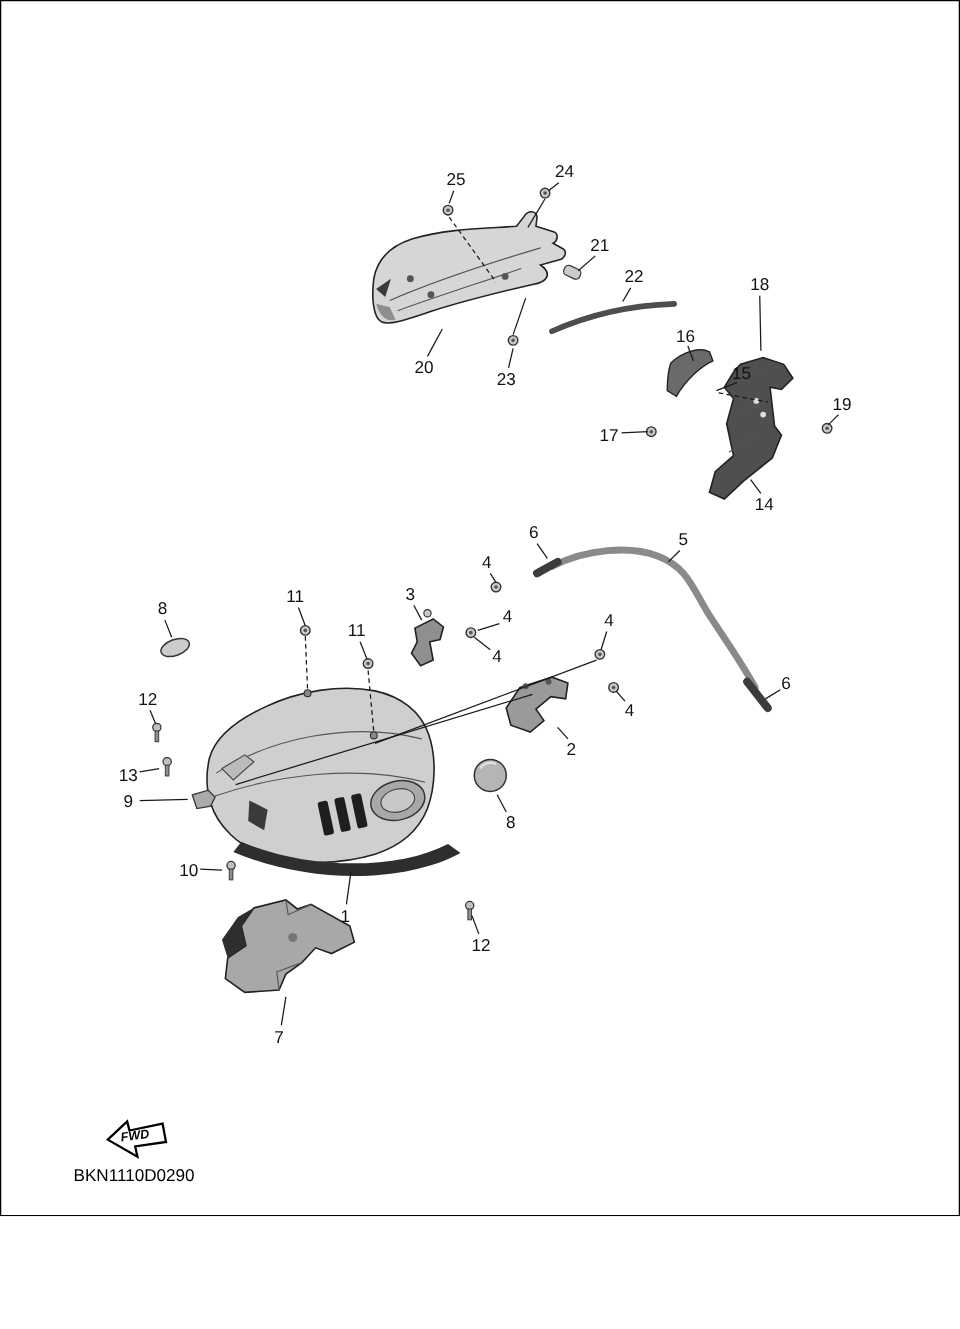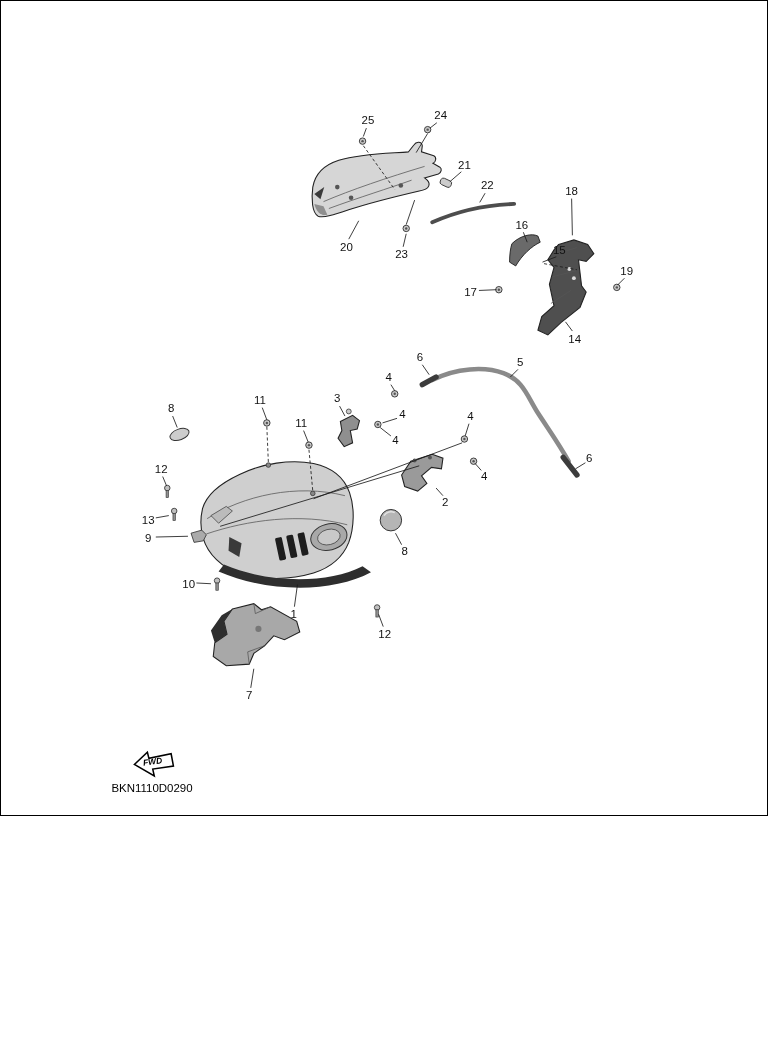--- a/index.html
+++ b/index.html
@@ -1,18 +1,18 @@
 <!DOCTYPE html>
 <html><head>
 <meta charset="utf-8">
 <style>
   html,body{margin:0;padding:0;background:#fff;}
   .stage{
     position:relative;
-    width:768px;height:816px;
+    width:768px;height:973px;
     background:#ffffff;
     border:1px solid #000;
     box-sizing:border-box;
     overflow:hidden;
     font-family:"Liberation Sans",sans-serif;
   }
   svg{display:block;width:100%;height:100%;}
   .callout{
     font-family:"Liberation Sans",sans-serif;
     font-size:15px;

